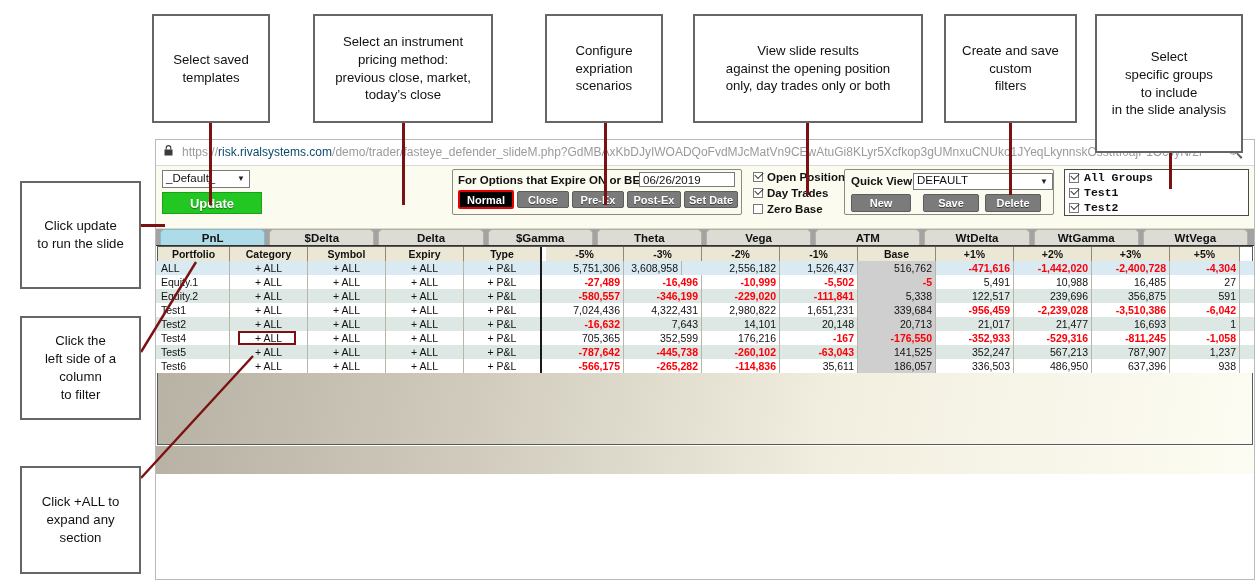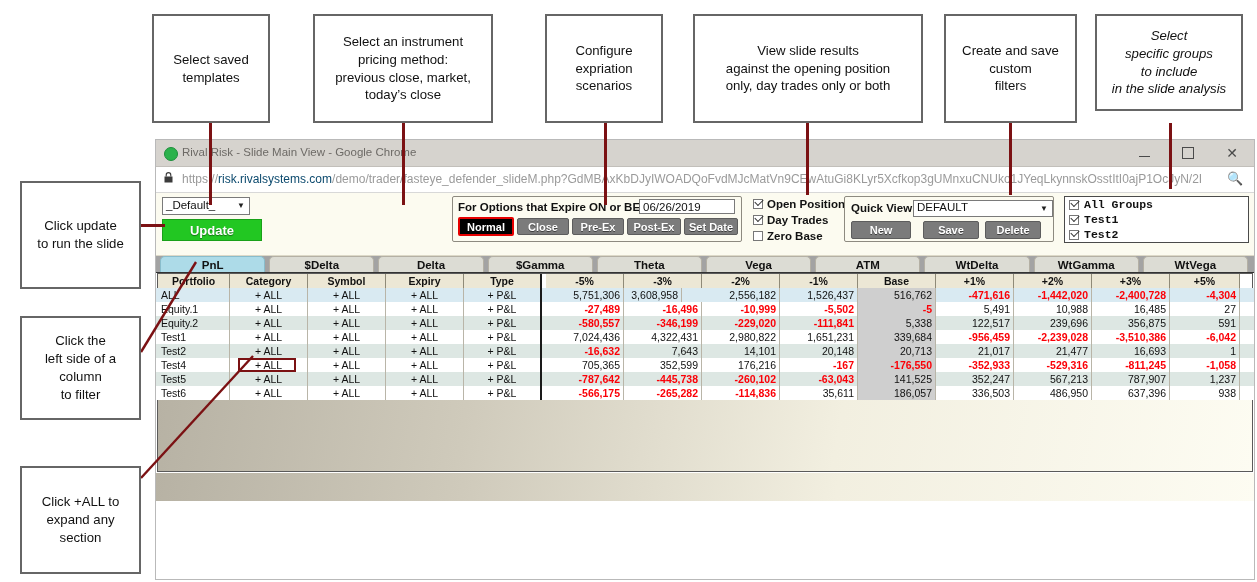--- a/index.html
+++ b/index.html
@@ -125,21 +125,21 @@
   </div>
 
 <div class="callout" style="left:693px;top:14px;width:230px;height:109px;">
   <span>View slide results<br>against the opening position<br>only, day trades only or both</span>
   </div>
 
 <div class="callout" style="left:944px;top:14px;width:133px;height:109px;">
   <span>Create and save<br>custom<br>filters</span>
   </div>
 
-<div class="callout" style="left:1095px;top:14px;width:148px;height:97px;font-style:italic;">
+<div class="callout" style="left:1095px;top:14px;width:148px;height:139px;">
   <span>Select<br>specific groups<br>to include<br>in the slide analysis</span>
   </div>
 
 <div class="callout" style="left:20px;top:181px;width:121px;height:108px;">
   <span>Click update<br>to run the slide</span>
   </div>
 
 <div class="callout" style="left:20px;top:316px;width:121px;height:104px;">
   <span>Click the<br>left side of a<br>column<br>to filter</span>
   </div>
@@ -157,31 +157,20 @@
 
 <div class="leader" style="left:141px;top:224px;width:24px;height:3px;"></div>
 
 <svg class="abs" style="left:0;top:0;width:1257px;height:582px;z-index:36;pointer-events:none;">
   <line x1="141" y1="352" x2="196" y2="262" stroke="#7b1113" stroke-width="2.4"></line>
   <line x1="141" y1="478" x2="253" y2="356" stroke="#7b1113" stroke-width="2.4"></line>
 </svg>
 
 <div id="appwin">
 
-  <div id="titlebar">
-    <div id="tb-dot"></div>
-    <div id="tb-title">Rival Risk - Slide Main View - Google Chrome</div>
-    <div class="wbtn" id="wmin">
-        <span class="g"></span>
-      </div>
-    <div class="wbtn" id="wmax">
-        <span class="g"></span>
-      </div>
-    <div class="wbtn" id="wcls">✕</div>
-  </div>
 
   <div id="urlbar">
     <svg id="lockicon" viewBox="0 0 9 11">
       <rect x="0.5" y="4.5" width="8" height="6" fill="#3b3b3b"></rect>
       <path d="M2.2 4.6 V2.9 a2.3 2.3 0 0 1 4.6 0 V4.6" fill="none" stroke="#3b3b3b" stroke-width="1.1"></path>
     </svg>
     <div id="urltext">
       <span>https://</span><b>risk.rivalsystems.com</b><span>/demo/trader/fasteye_defender_slideM.php?GdMBAxKbDJyIWOADQoFvdMJcMatVn9CEwAtuGi8KLyr5Xcfkop3gUMnxuCNUko1JYeqLkynnskOsstItI0ajP1OcJyN/2I...</span>
     </div>
     <div id="zoomicon">🔍</div>

